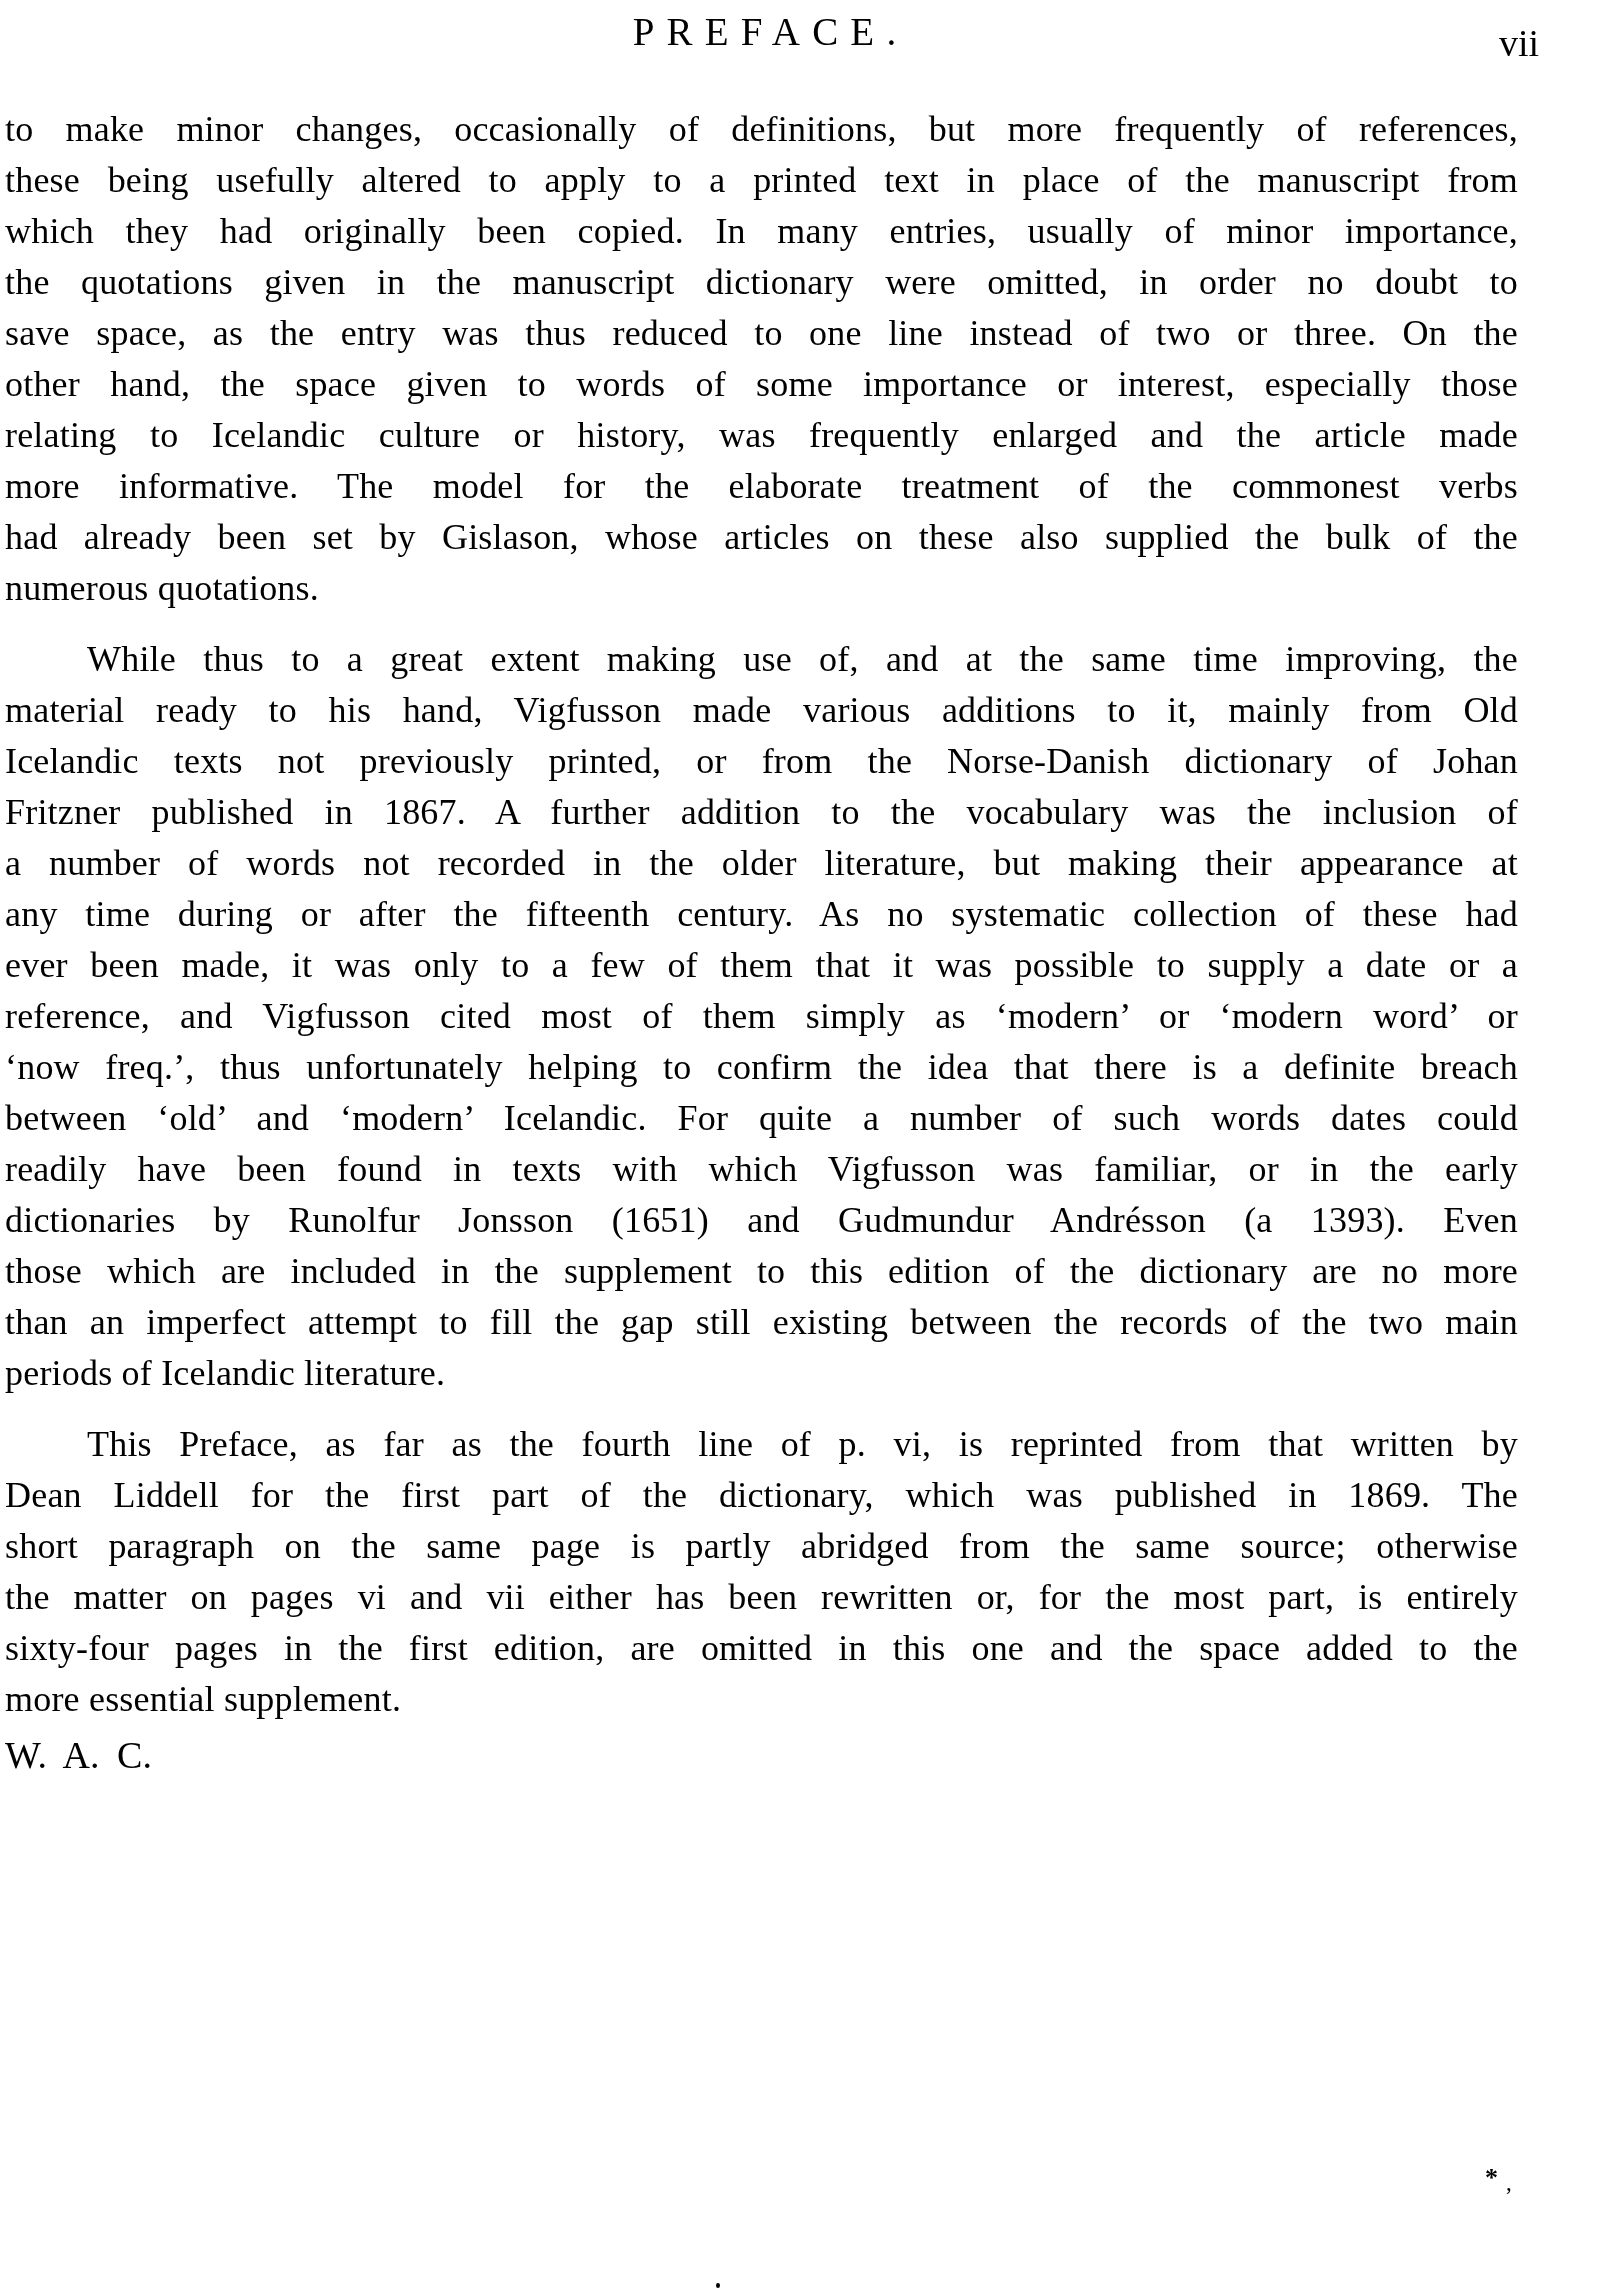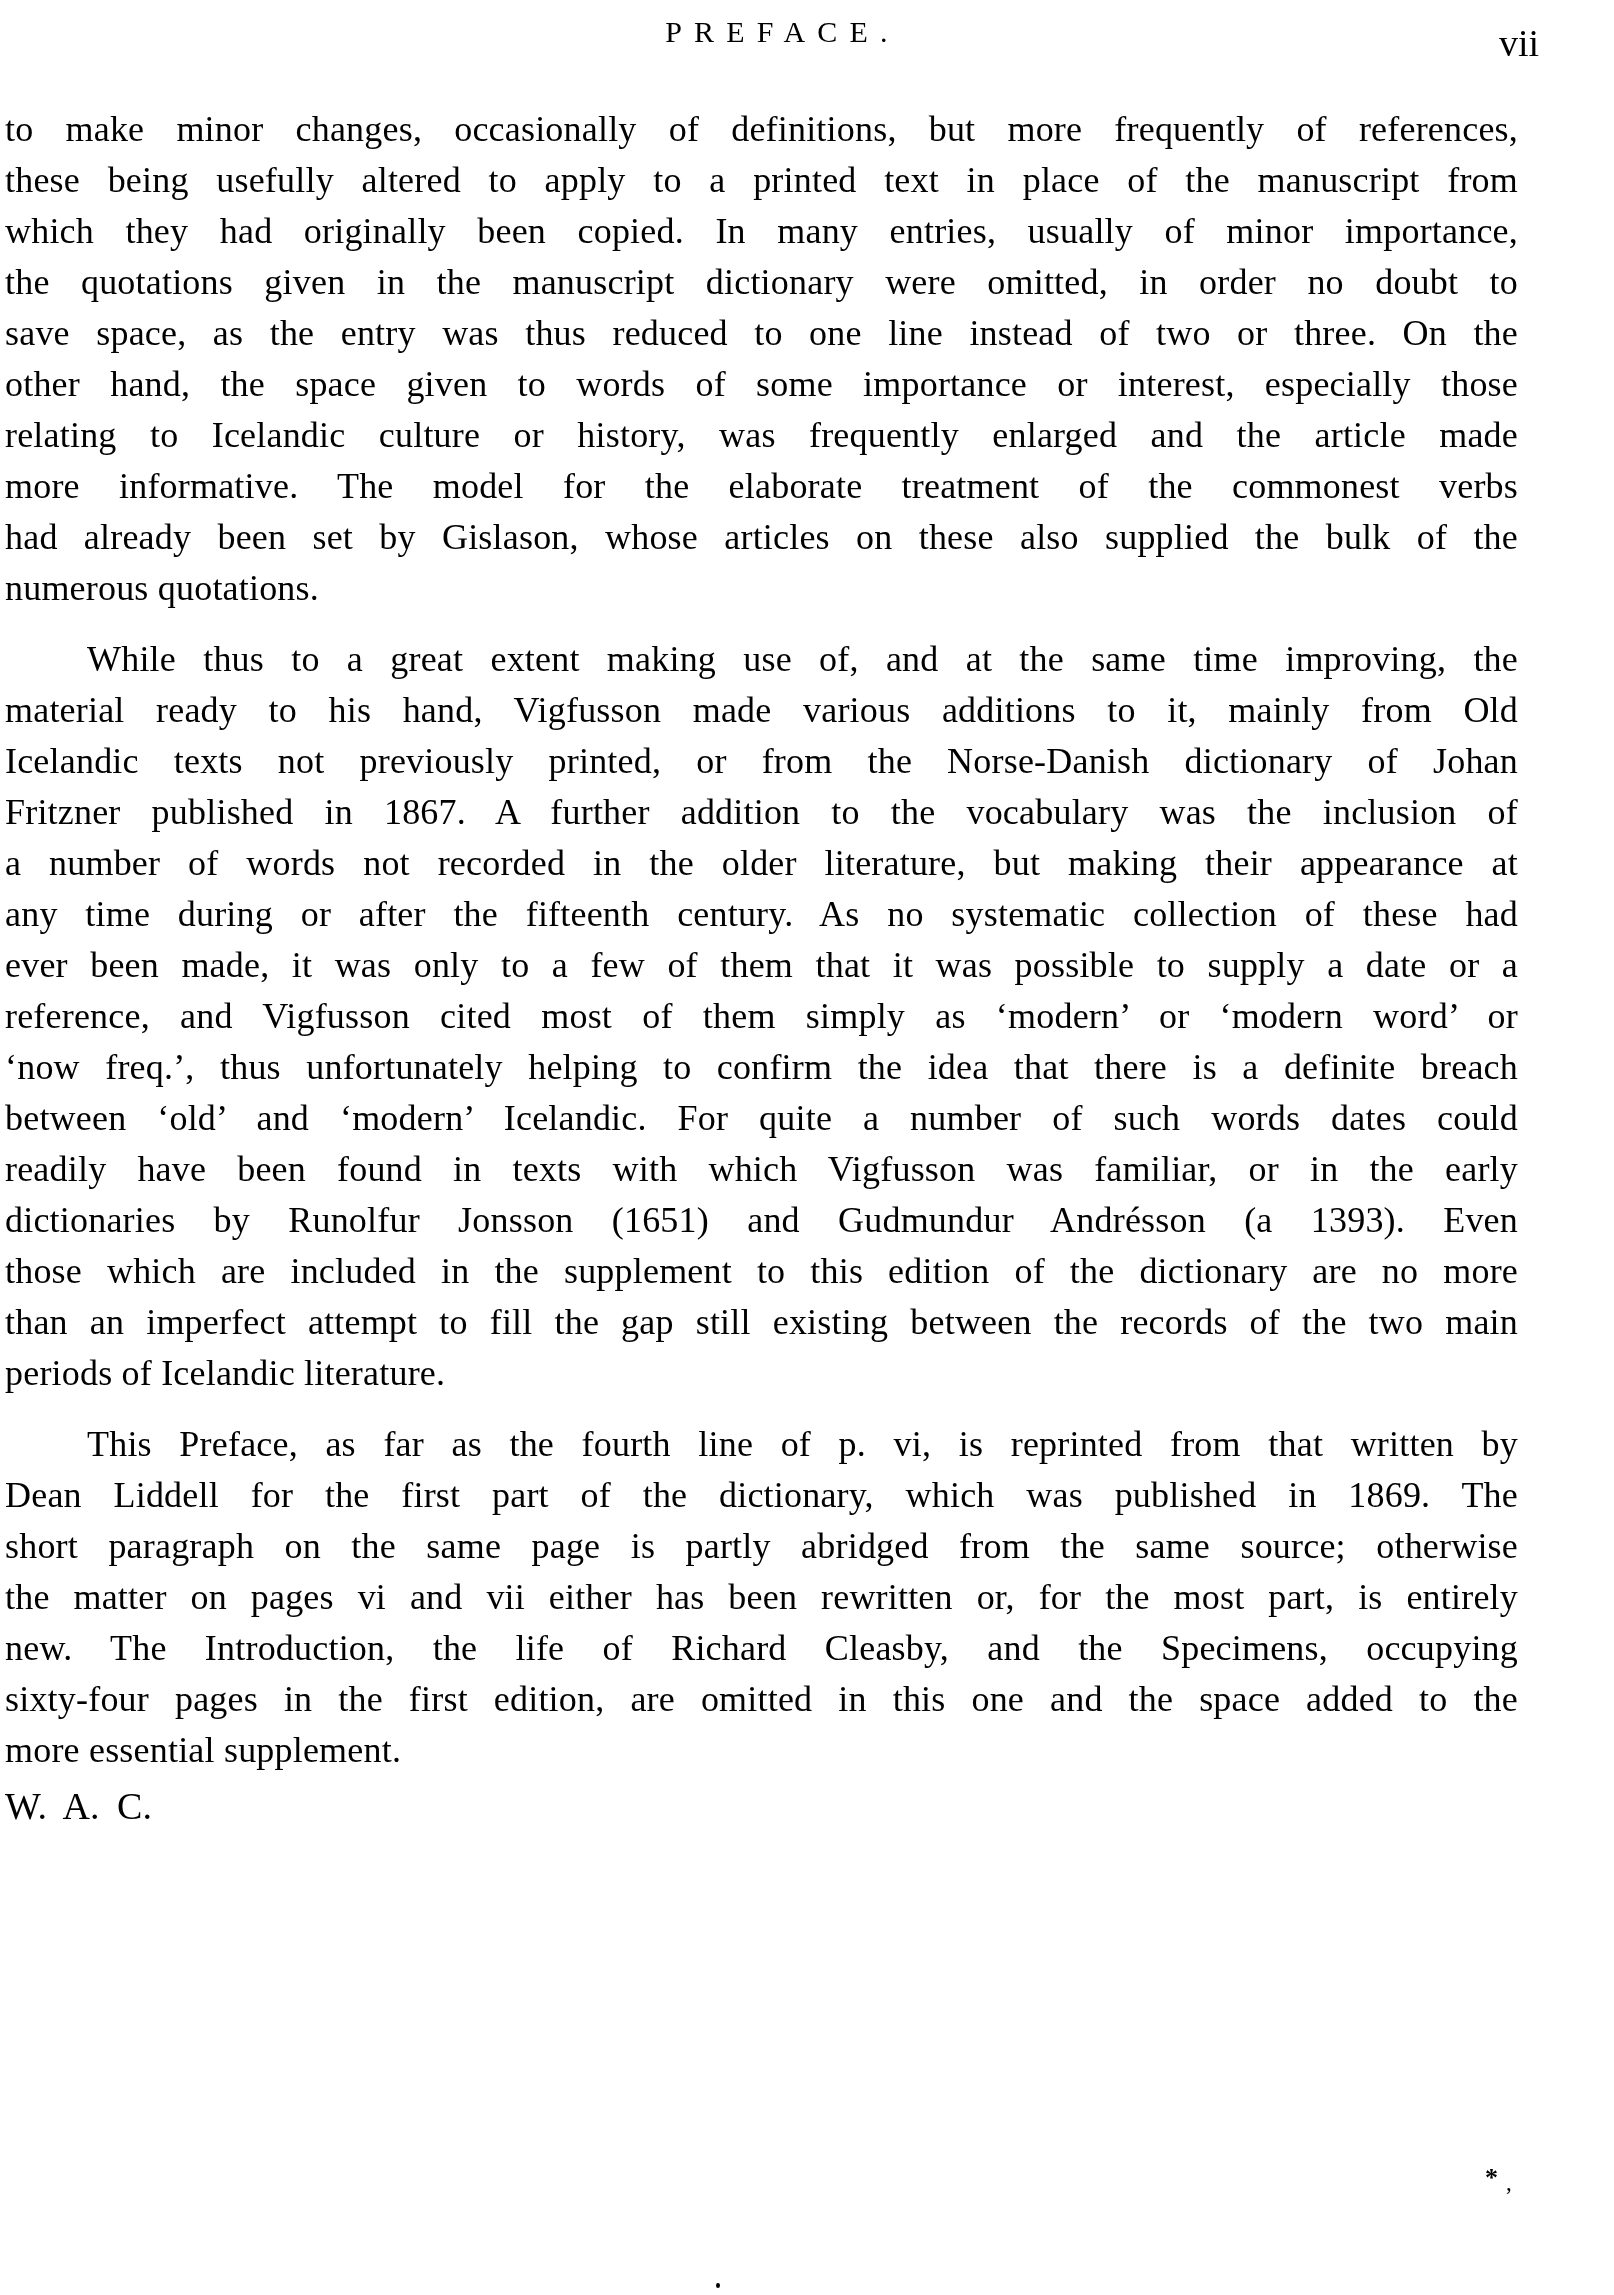--- a/index.html
+++ b/index.html
@@ -12,24 +12,24 @@
     width: 1614px;
     height: 2295px;
     background: #ffffff;
     color: #000000;
     font-family: "Liberation Serif", "DejaVu Serif", serif;
     overflow: hidden;
   }
   .header-title {
     position: absolute;
     top: 11.4px;
-    left: 24px;
+    left: 12px;
     width: 1517px;
     text-align: center;
-    font-size: 30px;
+    font-size: 39px;
     line-height: 42px;
     letter-spacing: 12.2px;
     white-space: nowrap;
   }
   .page-number {
     position: absolute;
     top: 22px;
     right: 75px;
     font-size: 38px;
     line-height: 42px;
@@ -121,21 +121,20 @@
         <div class="line">dictionaries by Runolfur Jonsson (1651) and Gudmundur Andrésson (a 1393).  Even</div>
         <div class="line">those which are included in the supplement to this edition of the dictionary are no more</div>
         <div class="line">than an imperfect attempt to fill the gap still existing between the records of the two main</div>
         <div class="line last">periods of Icelandic literature.</div>
       </div>
       <div class="para indent">
         <div class="line first">This Preface, as far as the fourth line of p. vi, is reprinted from that written by</div>
         <div class="line">Dean Liddell for the first part of the dictionary, which was published in 1869.  The</div>
         <div class="line">short paragraph on the same page is partly abridged from the same source; otherwise</div>
         <div class="line">the matter on pages vi and vii either has been rewritten or, for the most part, is entirely</div>
-        <div class="line">new.  The Introduction, the life of Richard Cleasby, and the Specimens, occupying</div>
         <div class="line">sixty-four pages in the first edition, are omitted in this one and the space added to the</div>
         <div class="line last">more essential supplement.</div>
       </div>
       <div class="signature">W. A. C.</div>
     </div>
 
   <span class="ink-speck-asterisk">*</span>
 
   <span class="ink-speck-comma">,</span>
 

